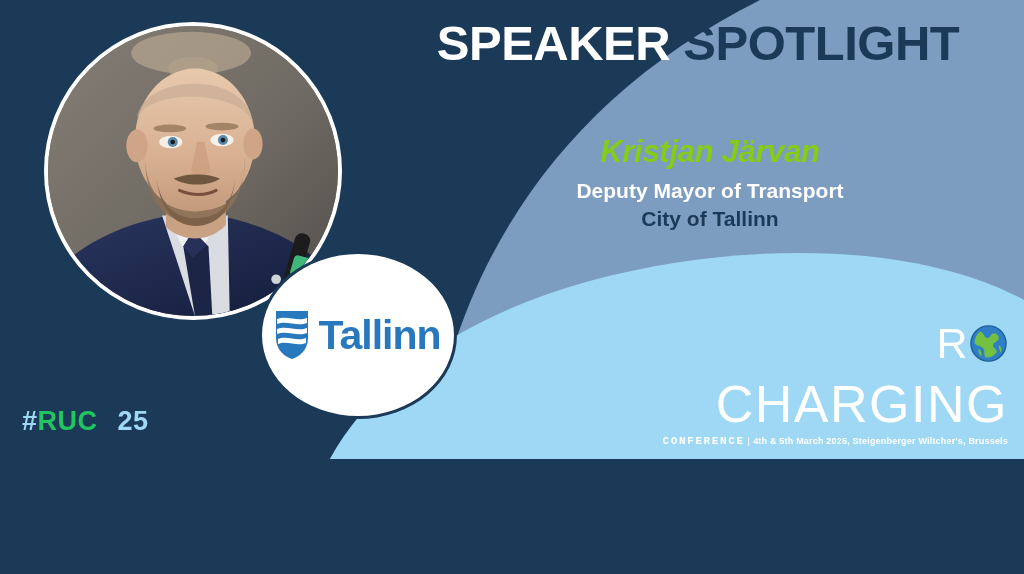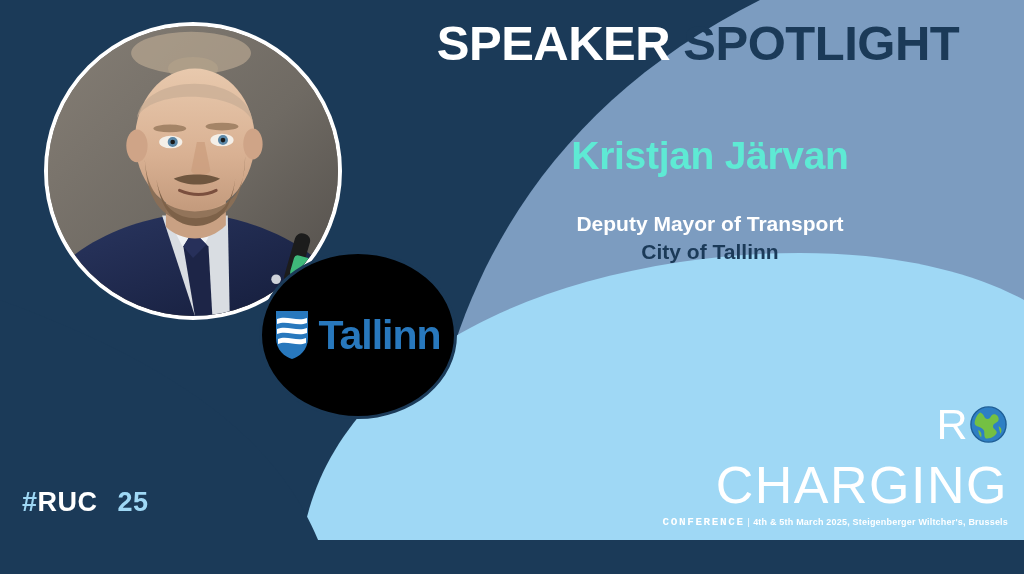--- a/index.html
+++ b/index.html
@@ -4,21 +4,21 @@
 <style>
   * { margin:0; padding:0; box-sizing:border-box; }
   html, body {
     width:1024px; height:574px;
     font-family:"Liberation Sans", sans-serif;
     overflow:hidden;
     background:#1B3A58;
   }
   #poster {
     position:relative;
-    width:1024px; height:540px;
+    width:1024px; height:459px;
     background:#1B3A58;
     overflow:hidden;
     padding-left:40px;
   }
   .bg-svg { position:absolute; inset:0; width:1024px; height:574px; }
 
   
   .headline {
     position:absolute;
     left:0; right:0;
@@ -38,29 +38,30 @@
 
   
   .speaker-block {
     position:absolute;
     left:440px; top:135px;
     width:540px;
     text-align:center;
     z-index:6;
   }
   .speaker-name {
-    font-size:39px;
-    font-weight:bold;
-    color:#5eead4;
+    font-size:31px;
+    font-weight:bold;
+    color:#84cc16;
     letter-spacing:-0.3px;
     line-height:1.1;
     white-space:nowrap;
+    font-style:italic;
   }
   .speaker-role {
-    margin-top:32px;
+    margin-top:8px;
     font-size:21px;
     font-weight:bold;
     color:#FFFFFF;
     line-height:1.32;
     white-space:nowrap;
   }
   .speaker-org {
     font-size:21px;
     font-weight:bold;
     color:#1B3A58;
@@ -80,21 +81,21 @@
     background:#6b6660;
   }
   .portrait svg { display:block; width:100%; height:100%; }
 
   
   .logo-bubble {
     position:absolute;
     left:259px; top:251px;
     width:198px; height:168px;
     border-radius:50%;
-    background:#000000;
+    background:#ffffff;
     border:3px solid #1B3A58;
     z-index:8;
     display:flex;
     align-items:center;
     justify-content:center;
     gap:9px;
   }
   .tallinn-shield { width:34px; height:50px; flex:0 0 auto; }
   .tallinn-word {
     font-size:41px;
@@ -108,21 +109,21 @@
   .hashtag {
     position:absolute;
     left:22px; bottom:22px;
     font-size:27px;
     font-weight:bold;
     letter-spacing:0.5px;
     z-index:9;
     white-space:nowrap;
   }
   .hashtag .hx { color:#9FD8F5; }
-  .hashtag .hm { color:#ffffff; }
+  .hashtag .hm { color:#22c55e; }
   .hashtag .hy { color:#9FD8F5;margin-left:20px; }
 
   
   .ruc-logo {
     position:absolute;
     right:16px; bottom:12px;
     z-index:9;
     text-align:right;
     color:#FFFFFF;
   }

